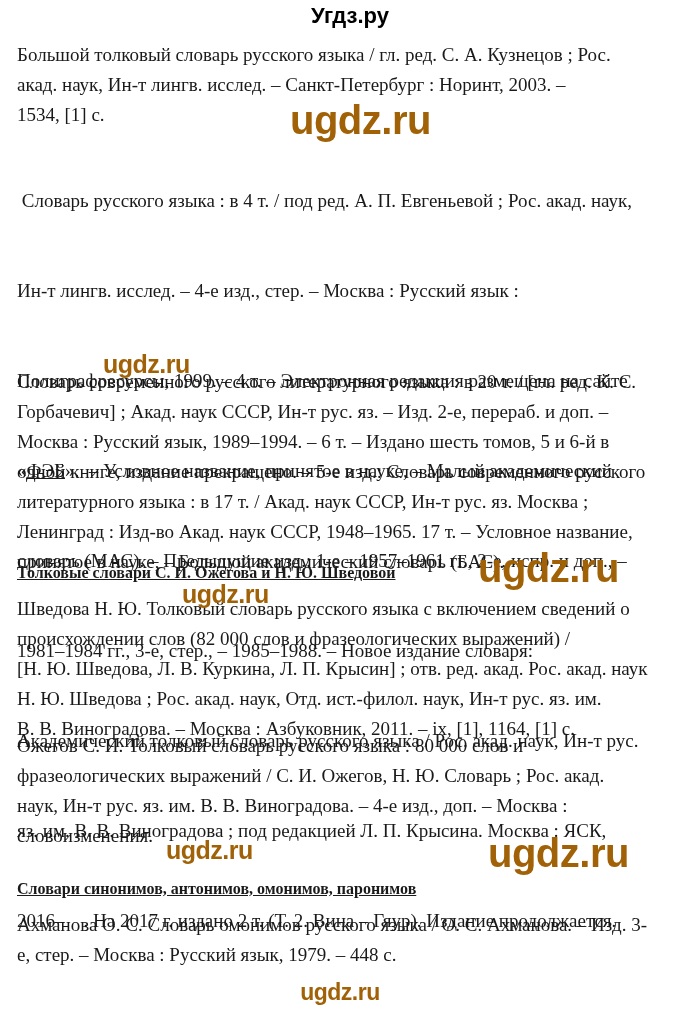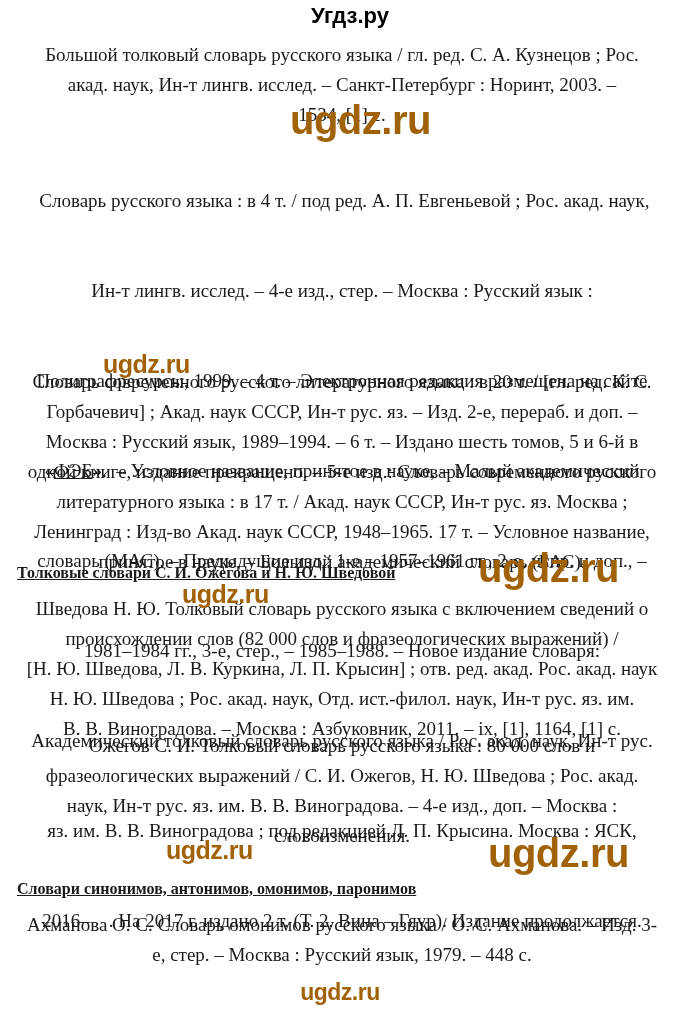--- a/index.html
+++ b/index.html
@@ -29,21 +29,21 @@
     }
     .para {
       position: absolute;
       left: 17px;
       width: 650px;
       font-size: 19px;
       line-height: 30px;
       margin: 0;
       white-space: nowrap;
     }
-    .para .line { display: block; text-align: center; }
+    .para .line { display: block; }
     .heading {
       position: absolute;
       left: 17px;
       font-weight: bold;
       font-size: 16px;
       line-height: 26px;
       white-space: nowrap;
       text-decoration: underline;
     }
     .link-feb { text-decoration: underline; }
@@ -97,21 +97,21 @@
 <p class="para" style="top:594px;">
   <span class="line">Шведова Н. Ю. Толковый словарь русского языка с включением сведений о</span>
   <span class="line">происхождении слов (82 000 слов и фразеологических выражений) /</span>
   <span class="line">[Н. Ю. Шведова, Л. В. Куркина, Л. П. Крысин] ; отв. ред. акад. Рос. акад. наук</span>
   <span class="line">Н. Ю. Шведова ; Рос. акад. наук, Отд. ист.-филол. наук, Ин-т рус. яз. им.</span>
   <span class="line">В. В. Виноградова. – Москва : Азбуковник, 2011. – ix, [1], 1164, [1] с.</span>
 </p>
 
 <p class="para" style="top:731px;">
   <span class="line">Ожегов С. И. Толковый словарь русского языка : 80 000 слов и</span>
-  <span class="line">фразеологических выражений / С. И. Ожегов, Н. Ю. Шведова ; Рос. акад.</span>
+  <span class="line">фразеологических выражений / С. И. Ожегов, Н. Ю. Словарь ; Рос. акад.</span>
   <span class="line">наук, Ин-т рус. яз. им. В. В. Виноградова. – 4-е изд., доп. – Москва :</span>
   <span class="line">словоизменения.</span>
 </p>
 
 <div class="heading" style="top:876px;">Словари синонимов, антонимов, омонимов, паронимов</div>
 
 <p class="para" style="top:910px;">
   <span class="line">Ахманова О. С. Словарь омонимов русского языка / О. С. Ахманова. – Изд. 3-</span>
   <span class="line">е, стер. – Москва : Русский язык, 1979. – 448 с.</span>
 </p>

